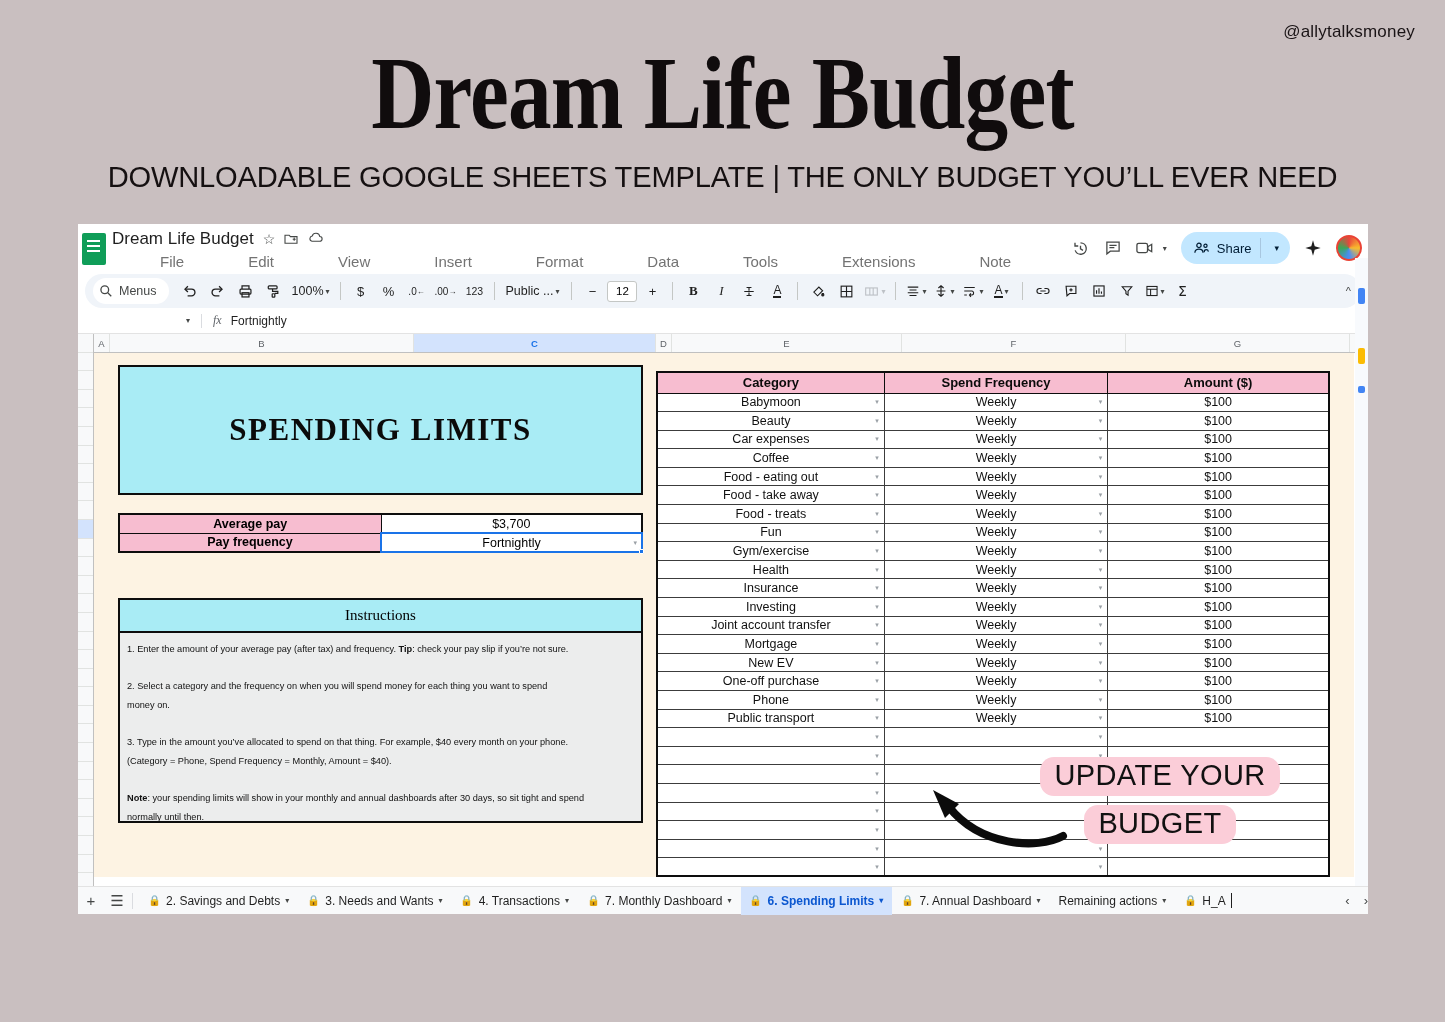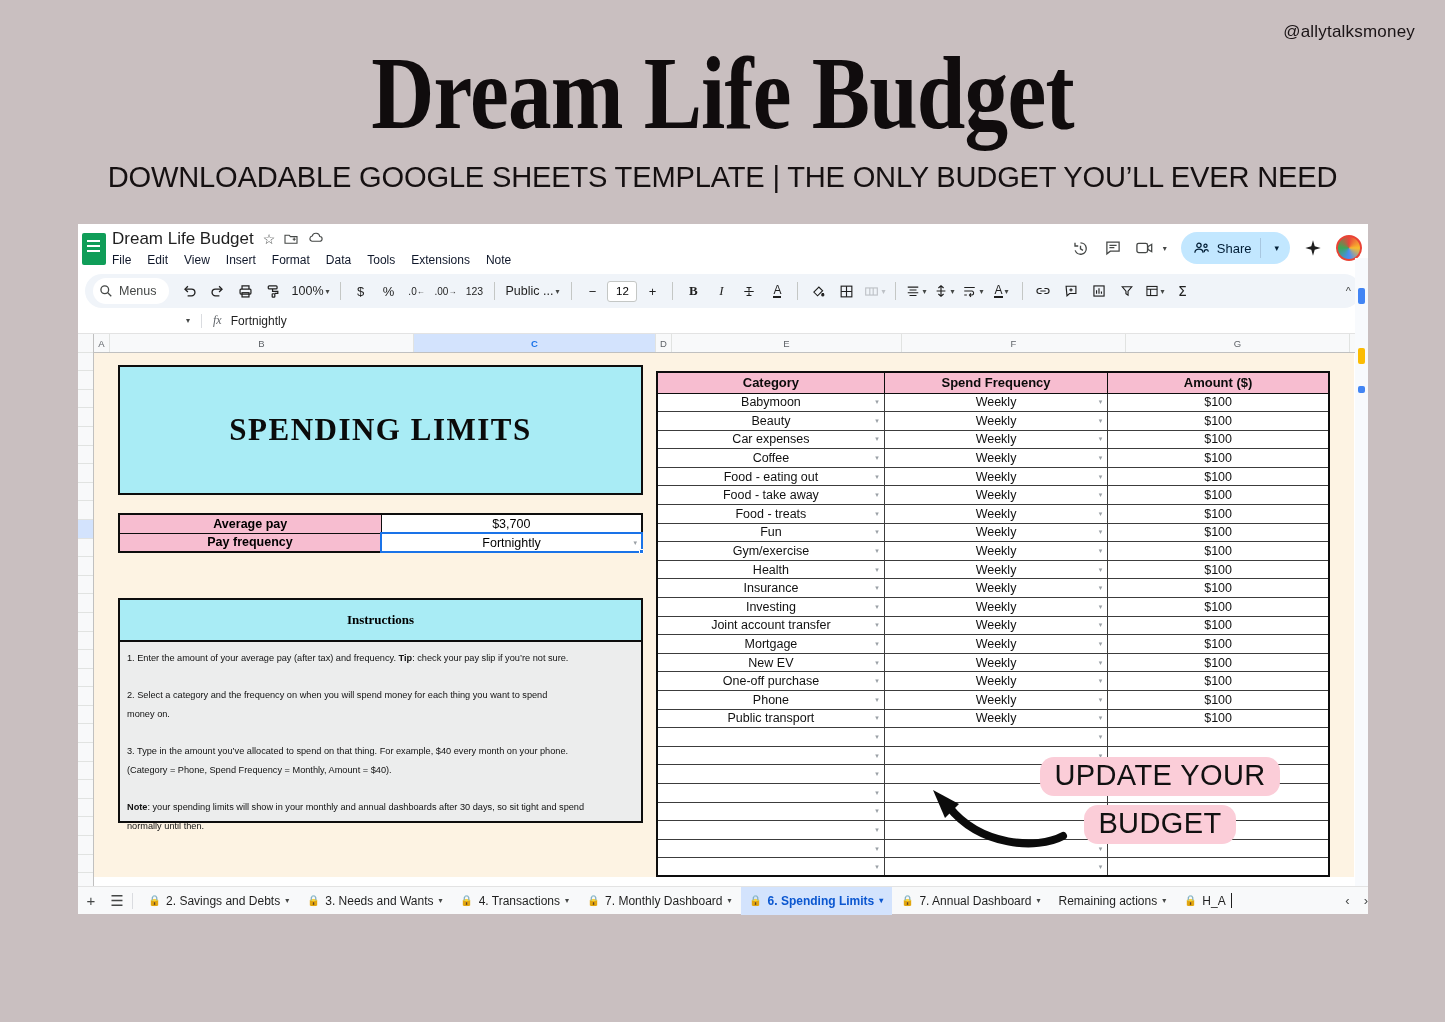--- a/index.html
+++ b/index.html
@@ -54,21 +54,21 @@
   }
   .gs-logo:after{
     content:""; position:absolute; left:5px; top:7px; width:13px; height:2px;
     background:#fff; box-shadow:0 5px 0 #fff, 0 10px 0 #fff;
   }
   .gs-titlewrap{ padding-top:5px; }
   .gs-titlerow{ display:flex; align-items:center; gap:9px; }
   .gs-docname{ font-size:17px; color:#1f1f1f; }
   .gs-titleicon{ color:#444746; font-size:14px; line-height:1; }
   .gs-menu{ display:flex; gap:16px; margin-top:4px; }
-  .gs-menu span{ font-size:12px; color:#0f172a; }
+  .gs-menu span{ font-size:15px; color:#737373;margin-left:48px; }
   .gs-topright{
     position:absolute; right:6px; top:8px; display:flex; align-items:center; gap:14px;
   }
   .gs-topright .ticon{ color:#444746; display:flex; align-items:center; }
   .share-btn{
     display:flex; align-items:center; height:32px;
     background:#c2e7ff; border-radius:16px; color:#001d35;
     font-size:13px; padding:0 2px 0 12px; gap:7px;
   }
   .share-btn .divider{ width:1px; height:20px; background:#a8c7e0; margin:0 2px; }
@@ -160,23 +160,23 @@
   }
   .focus-dot{
     position:absolute; right:-3px; bottom:-3px; width:5px; height:5px;
     background:#1a73e8; border:1px solid #fff; border-radius:1px;
   }
   .instr{
     position:absolute; left:24px; top:245px; width:525px; height:225px;
     border:2px solid #0d0d0d; background:#eceded;
   }
   .instr-head{
-    height:42px; background:#a9ecf5; border-bottom:2px solid #0d0d0d;
+    height:33px; background:#a9ecf5; border-bottom:2px solid #0d0d0d;
     display:flex; align-items:center; justify-content:center;
-    font-family:"Liberation Serif", serif; font-weight:700; font-size:13px;
+    font-family:"Liberation Serif", serif; font-weight:400; font-size:15px;
   }
   .instr-body{ padding:7px 7px 0 7px; }
   .instr-body p{
     margin:0 0 0 0; font-size:9.2px; line-height:19px; color:#111;
   }
   .instr-body p.gap{ margin-top:18px; }
   .instr-body b{ font-weight:700; }
 
   
   .datatable{

